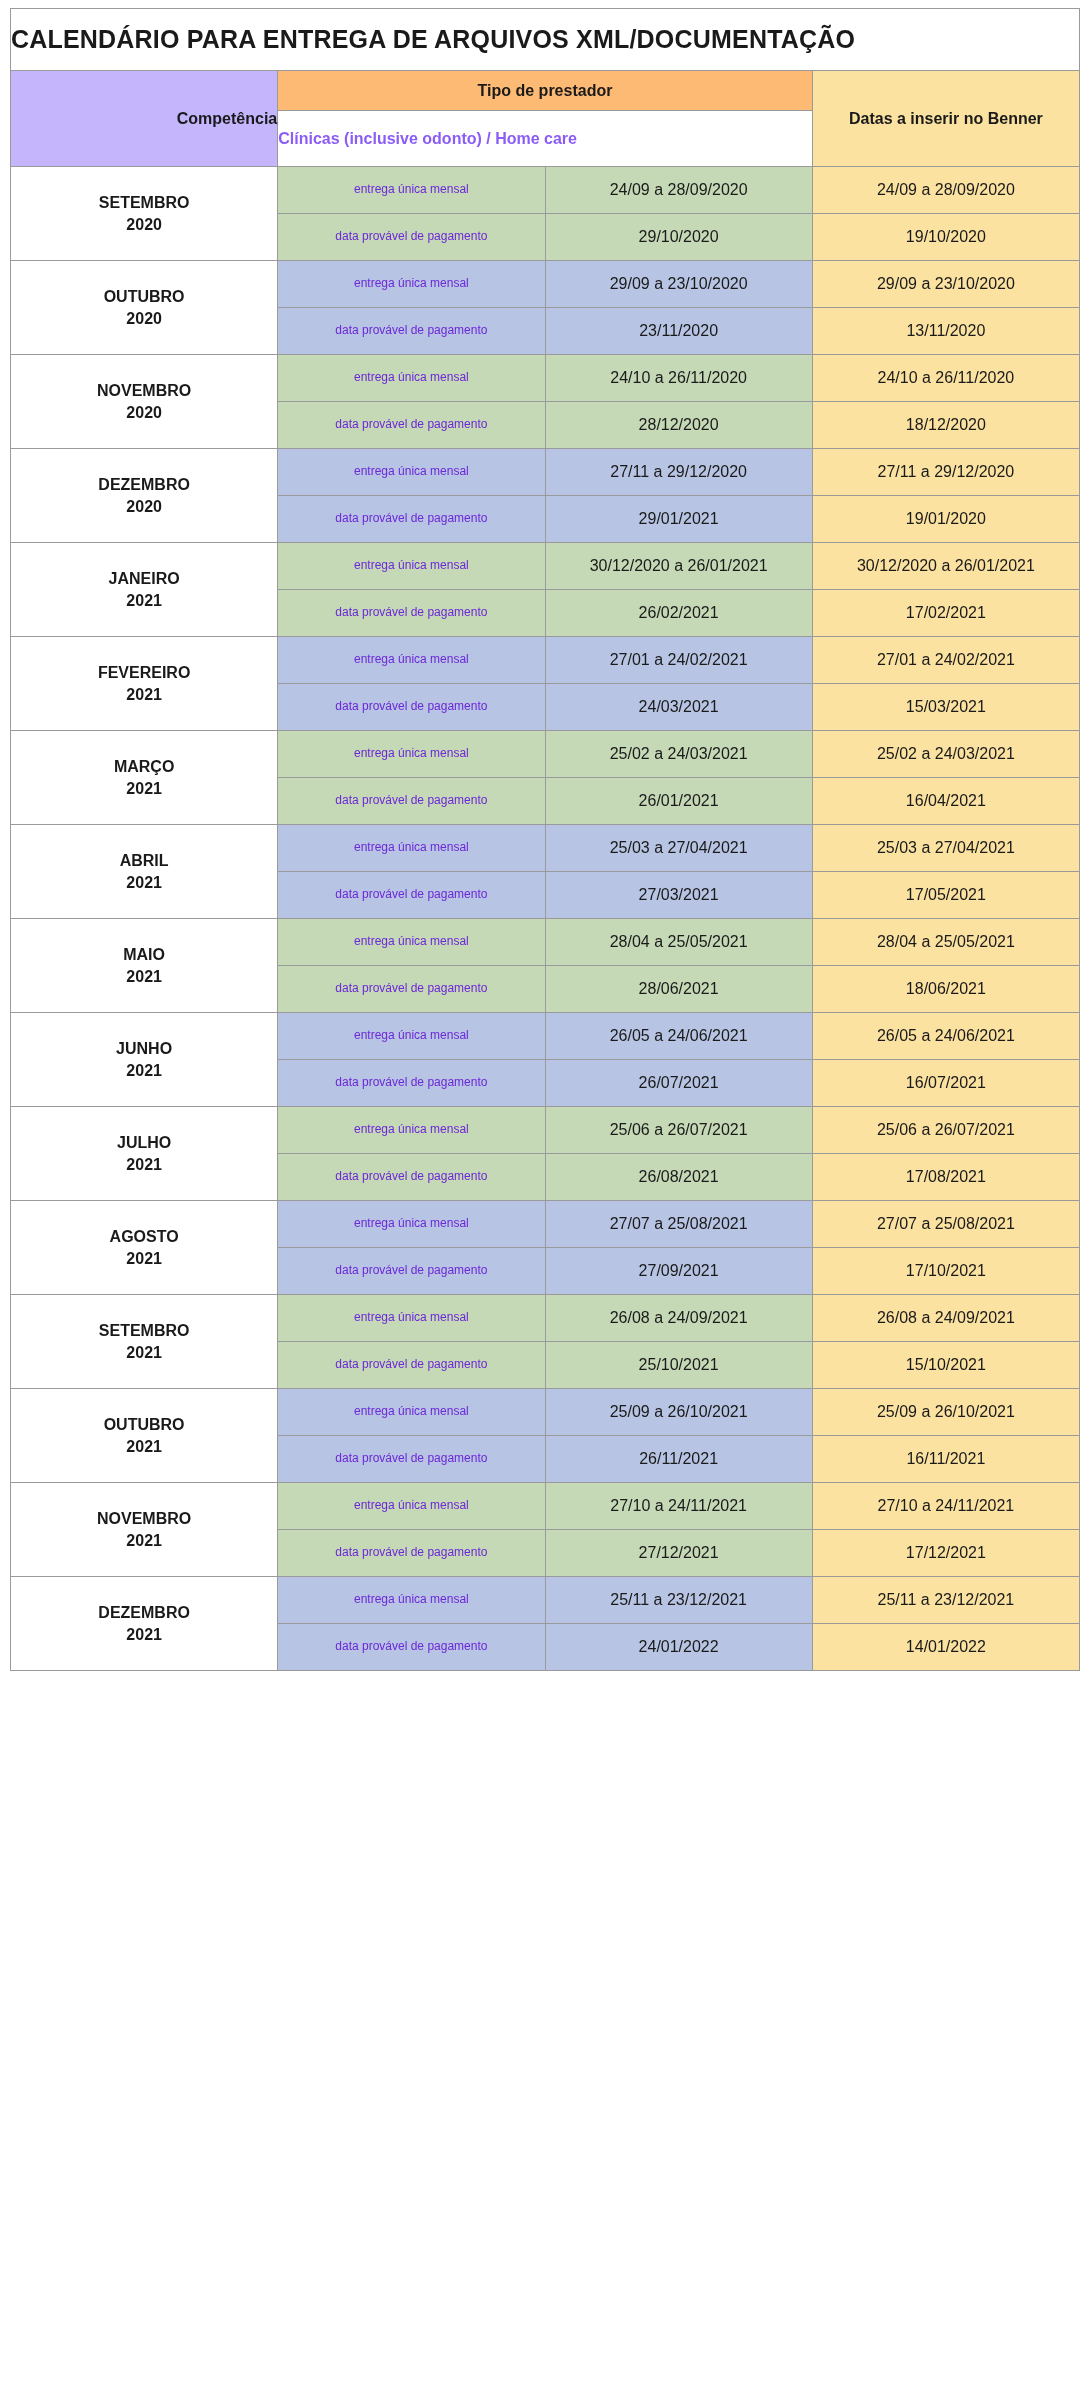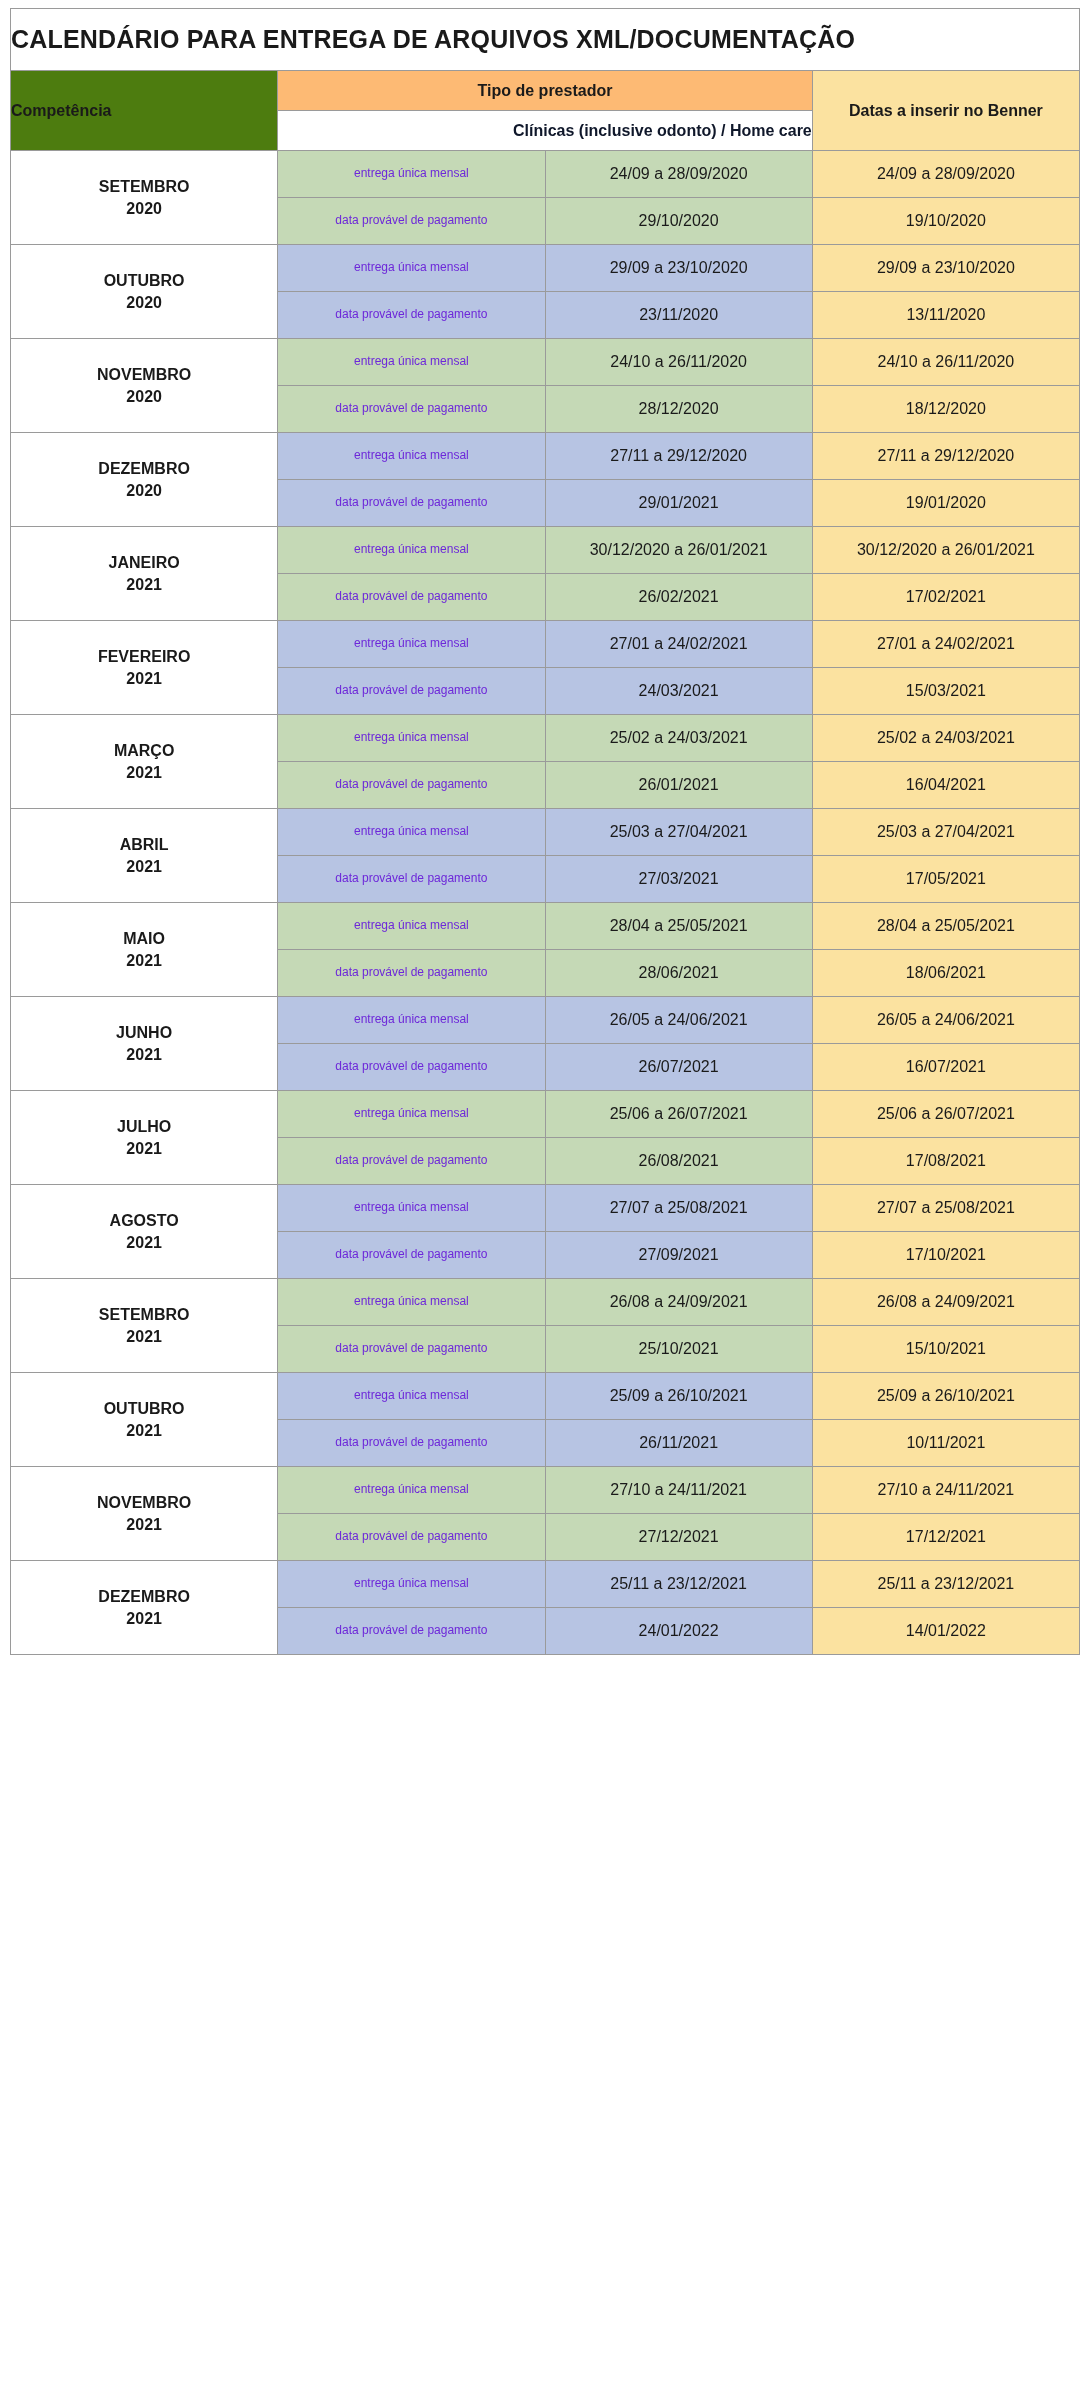--- a/index.html
+++ b/index.html
@@ -30,42 +30,42 @@
     background: #ffffff;
     text-align: left;
     padding-left: 22px;
     font-size: 25px;
     font-weight: bold;
     color: #1a1a1a;
     letter-spacing: .2px;
   }
   
   .hdr-comp {
-    background: #4d7c0f;
-    text-align: left;
+    background: #c4b5fd;
+    text-align: right;
     padding-left: 16px;
     font-size: 16px;
     font-weight: bold;
     color: #1a1a1a;
   }
   .hdr-tipo-top {
     background: #fdba74;
     text-align: center;
     font-size: 16px;
     font-weight: bold;
     color: #1a1a1a;
     height: 40px;
   }
   .hdr-tipo-sub {
     background: #ffffff;
-    text-align: right;
-    font-size: 16px;
-    font-weight: bold;
-    color: #0f172a;
-    height: 40px;
+    text-align: left;
+    font-size: 16px;
+    font-weight: bold;
+    color: #8b5cf6;
+    height: 56px;
   }
   .hdr-benner {
     background: #fbe2a0;
     text-align: center;
     font-size: 16px;
     font-weight: bold;
     color: #1a1a1a;
   }
   
   .month {
@@ -308,21 +308,21 @@
             <div>OUTUBRO</div>
             <div>2021</div>
           </td>
           <td class="lbl">entrega única mensal</td>
           <td class="val nowrap">25/09 a 26/10/2021</td>
           <td class="benner nowrap">25/09 a 26/10/2021</td>
         </tr>
         <tr class="row band-blue">
           <td class="lbl">data provável de pagamento</td>
           <td class="val nowrap">26/11/2021</td>
-          <td class="benner nowrap">10/11/2021</td>
+          <td class="benner nowrap">16/11/2021</td>
         </tr>
         <tr class="row band-green">
           <td class="month" rowspan="2">
             <div>NOVEMBRO</div>
             <div>2021</div>
           </td>
           <td class="lbl">entrega única mensal</td>
           <td class="val nowrap">27/10 a 24/11/2021</td>
           <td class="benner nowrap">27/10 a 24/11/2021</td>
         </tr>

